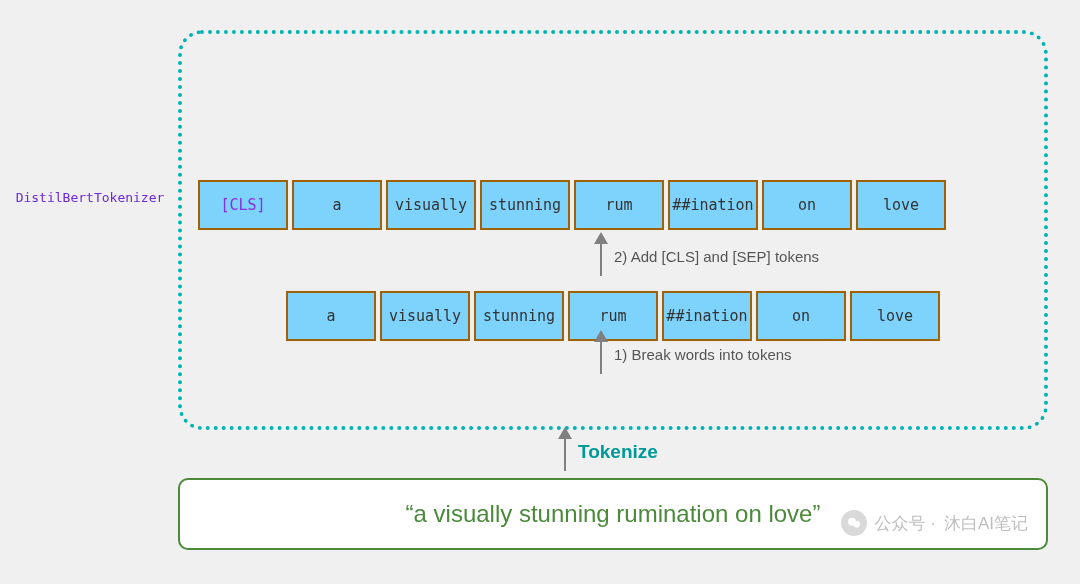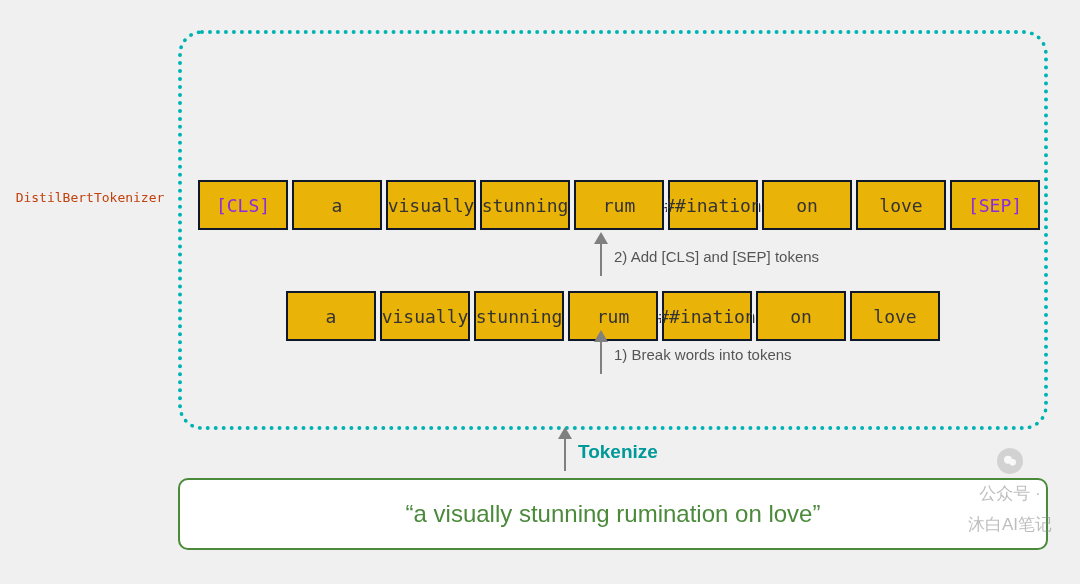--- a/index.html
+++ b/index.html
@@ -18,50 +18,50 @@
     text-align: center;
     width: 160px;
   }
   .title-label {
     color: #009999;
     font-size: 21px;
     font-weight: 600;
     margin-bottom: 6px;
   }
   .subtitle-label {
-    color: #c2410c;
+    color: #6d28d9;
     font-family: Menlo, Consolas, monospace;
     font-size: 13px;
   }
   .dashed-box {
     position: absolute;
     left: 178px;
     top: 30px;
     width: 870px;
     height: 400px;
     border: 4px dotted #00b3b3;
     border-radius: 24px;
   }
   .token-row {
     position: absolute;
     display: flex;
     gap: 4px;
   }
   .row-top { left: 198px; top: 180px; }
   .row-mid { left: 286px; top: 291px; }
   .token {
-    background: #eab308;
-    border: 2px solid #0f172a;
+    background: #7dd3fc;
+    border: 2px solid #a16207;
     height: 50px;
     width: 90px;
     display: flex;
     align-items: center;
     justify-content: center;
     font-family: Menlo, Consolas, monospace;
-    font-size: 18px;
+    font-size: 15px;
     color: #333;
     outline: 1px solid #eee;
   }
   .token.special { color: #8a2be2; }
   .arrow-shaft {
     width: 2px;
     background: #808080;
     position: relative;
   }
   .arrow-head {
@@ -103,29 +103,28 @@
     align-items: center;
     justify-content: center;
   }
   .input-text {
     color: #4a8a3a;
     font-size: 24px;
     font-weight: 500;
   }
   .watermark {
     position: absolute;
-    right: 28px;
+    right: 52px;
     bottom: 48px;
     display: flex;
     align-items: center;
     gap: 8px;
     opacity: 0.55;
     color: #888;
     font-size: 17px;
-    flex-direction: column;
   }
   .wm-icon {
     width: 26px; height: 26px;
     border-radius: 50%;
     background: #bbb;
     display: flex; align-items: center; justify-content: center;
     color: #fff; font-size: 14px;
   }
 </style>
 </head>
@@ -139,21 +138,20 @@
 
 <div class="token-row row-top" id="row-top">
     <div class="token special">[CLS]</div>
     <div class="token">a</div>
     <div class="token">visually</div>
     <div class="token">stunning</div>
     <div class="token">rum</div>
     <div class="token">##ination</div>
     <div class="token">on</div>
     <div class="token">love</div>
-    <div class="token special">[SEP]</div>
   </div>
 
 <div class="token-row row-mid" id="row-mid">
     <div class="token">a</div>
     <div class="token">visually</div>
     <div class="token">stunning</div>
     <div class="token">rum</div>
     <div class="token">##ination</div>
     <div class="token">on</div>
     <div class="token">love</div>

